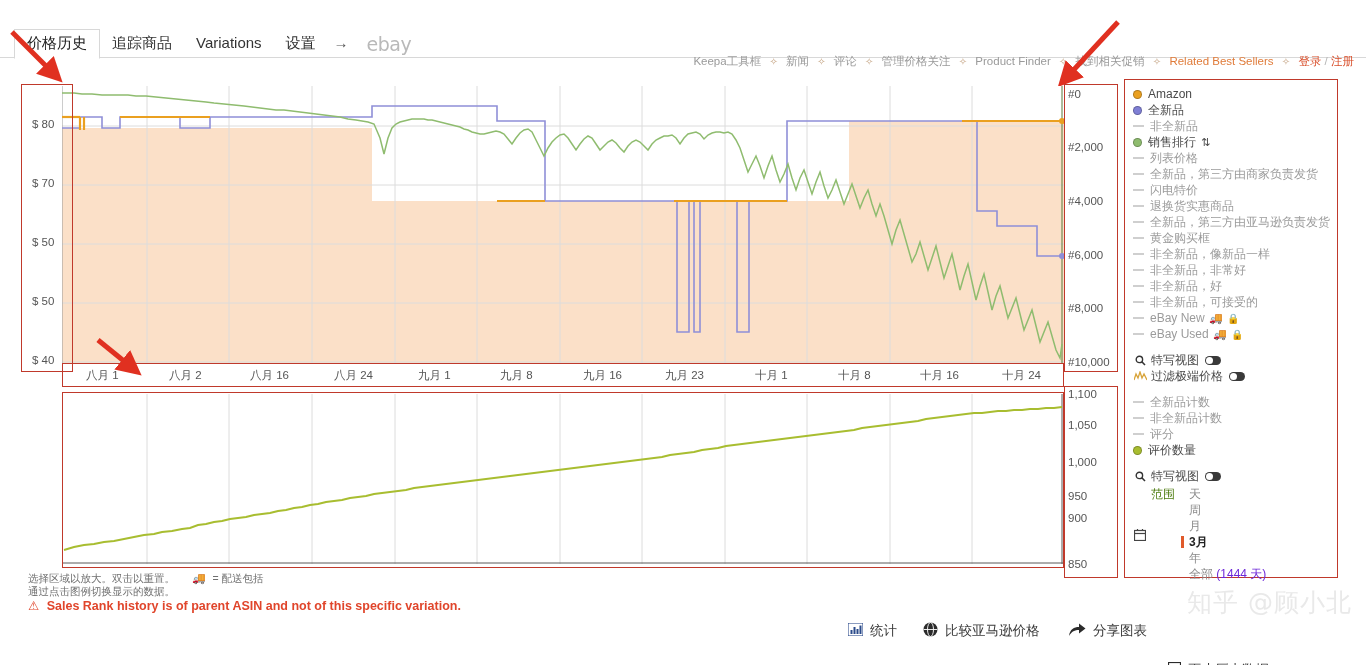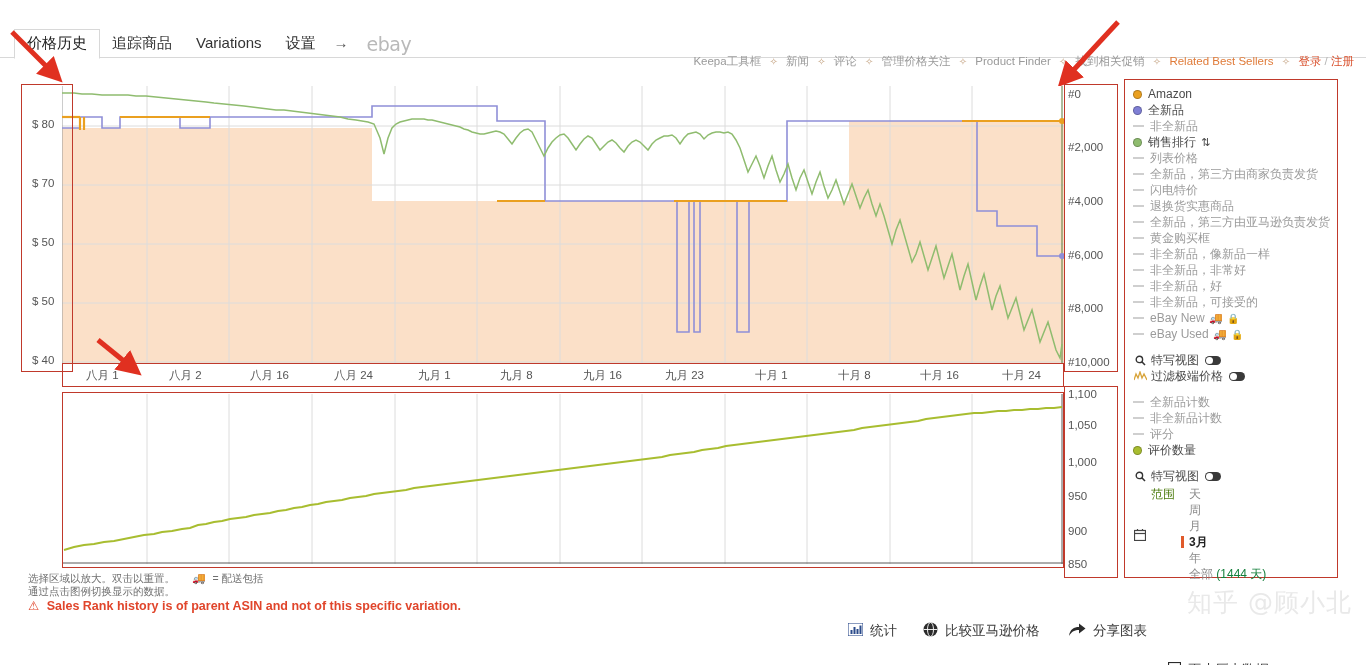--- a/index.html
+++ b/index.html
@@ -75,21 +75,21 @@
     background: #fff; top: 1px; left: 1px;
   }
   .leg-icon { width: 14px; margin-right: 4px; flex: none; display:flex; align-items:center; justify-content:center;}
   .range-block { display: flex; margin-top: 2px; }
   .range-list { margin-left: 6px; }
   .range-item { font-size: 12px; color: #8a8a8a; height: 16px; line-height: 16px; padding-left: 8px; position: relative; cursor: pointer;}
   .range-item.sel { color: #222; font-weight: bold; }
   .range-item.sel::before {
     content: ""; position: absolute; left: 0; top: 2px; width: 3px; height: 12px; background: #e05a2b;
   }
-  .range-item .all-days { color: #15803d; font-weight: normal; }
+  .range-item .all-days { color: #6d28d9; font-weight: normal; }
 
   
   .footnote { position: absolute; left: 28px; font-size: 10.5px; color: #6f6f6f; white-space: nowrap; }
   .warn { position: absolute; left: 28px; top: 598px; font-size: 12.5px; color: #e0452b; font-weight: bold; white-space: nowrap; }
 
   .bottombar { position: absolute; left: 0; top: 622px; width: 1366px; height: 30px; }
   .bb-item { position: absolute; display: flex; align-items: center; gap: 7px; font-size: 13.5px; color: #3a3a3a; cursor: pointer; white-space: nowrap;}
 
   
   .watermark {
@@ -293,21 +293,21 @@
                 832,30 840,29 848,28 856,27 864,25 872,24 880,23 888,22 896,21 904,20 912,19 920,19 928,18 936,17 944,17
                 952,16 960,16 968,15 976,15 984,14 992,14 1000,13"></polyline>
     </svg>
   </div>
 
   <div>
     <div class="axis-label" style="left:1068px; top:388px;">1,100</div>
     <div class="axis-label" style="left:1068px; top:419px;">1,050</div>
     <div class="axis-label" style="left:1068px; top:456px;">1,000</div>
     <div class="axis-label" style="left:1068px; top:490px;">950</div>
-    <div class="axis-label" style="left:1068px; top:525px;">900</div>
+    <div class="axis-label" style="left:1068px; top:512px;">900</div>
     <div class="axis-label" style="left:1068px; top:558px;">850</div>
   </div>
   <div class="annot-box" style="left:1064px; top:386px; width:54px; height:192px;"></div>
   <div class="annot-box" style="left:62px; top:392px; width:1002px; height:176px;"></div>
 
   <div class="legend">
 
     <div class="leg-row">
       <span class="dot" style="background:#eaa020"></span>
       <span class="lbl">Amazon</span>

